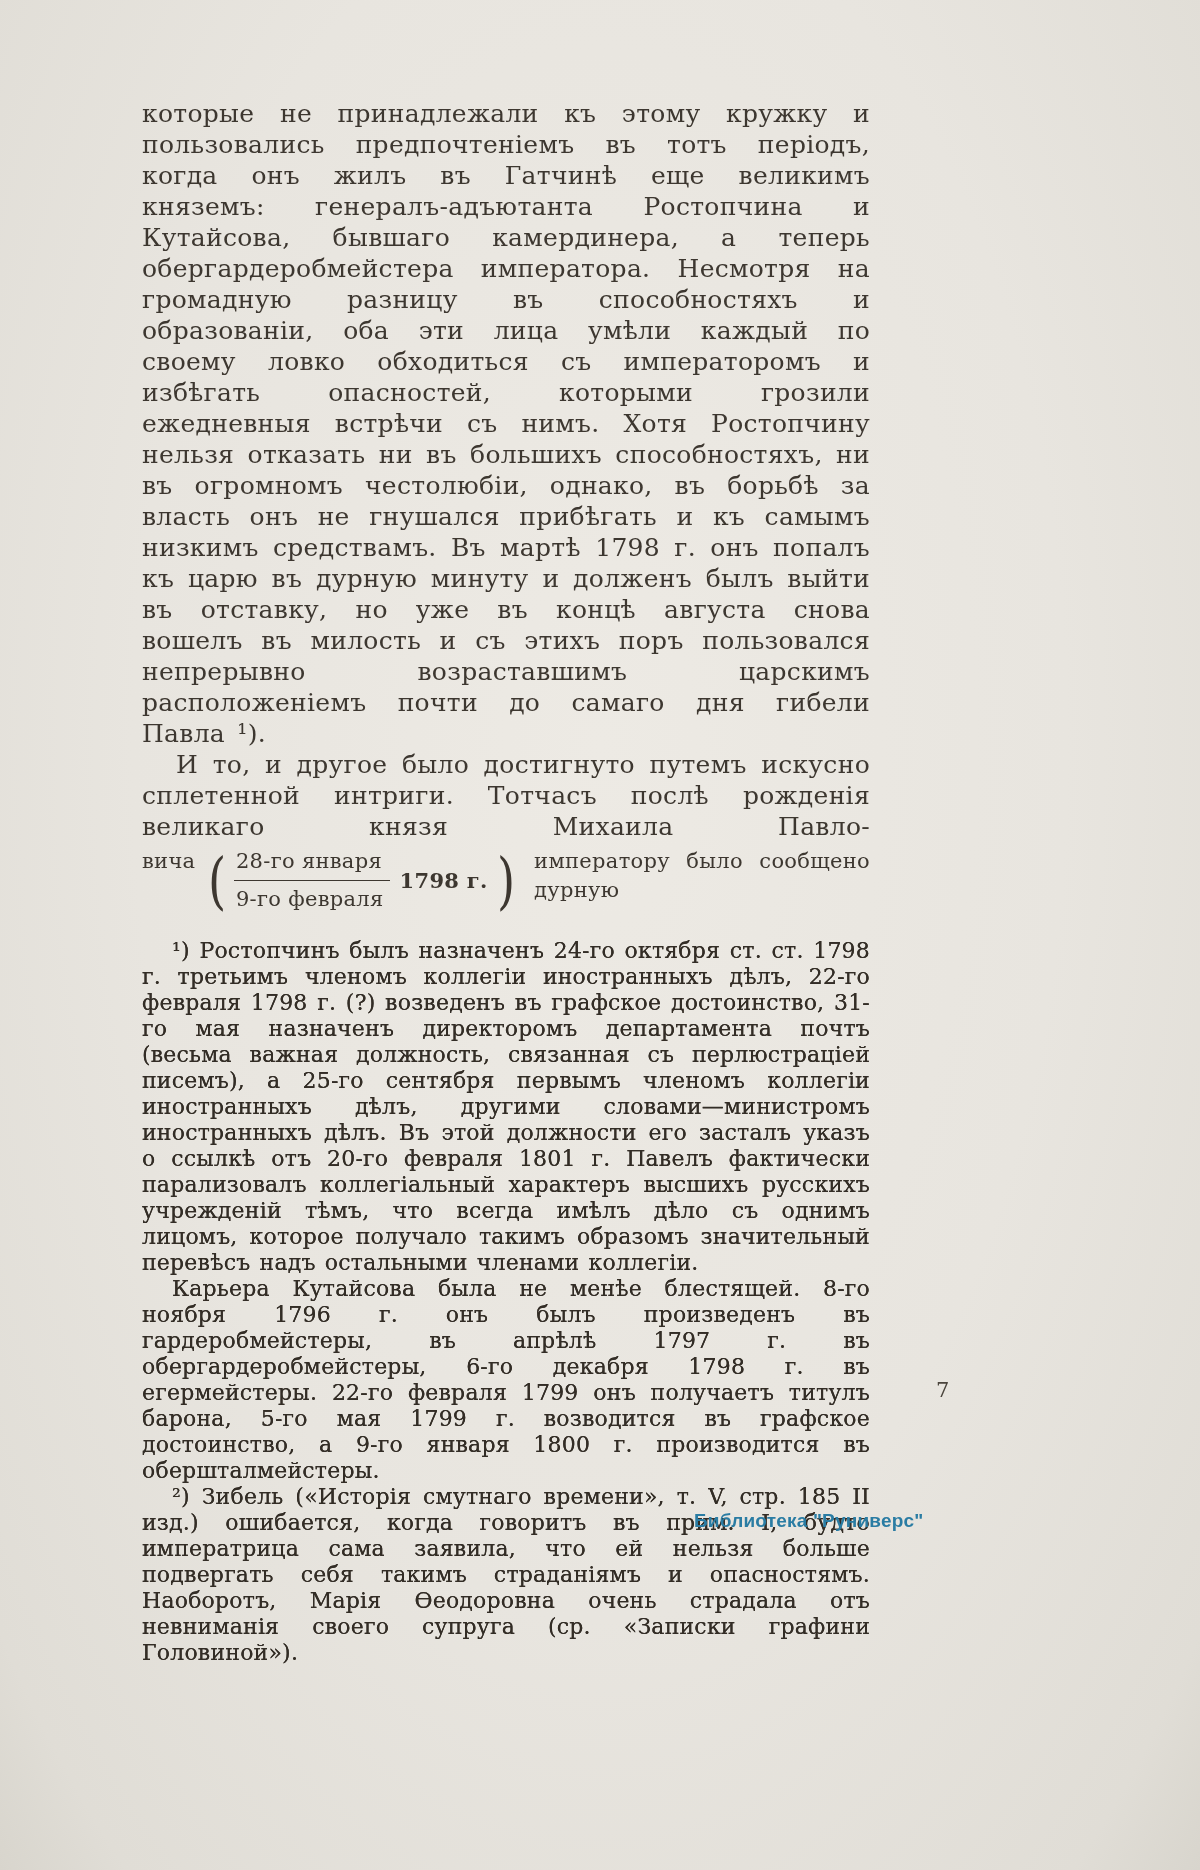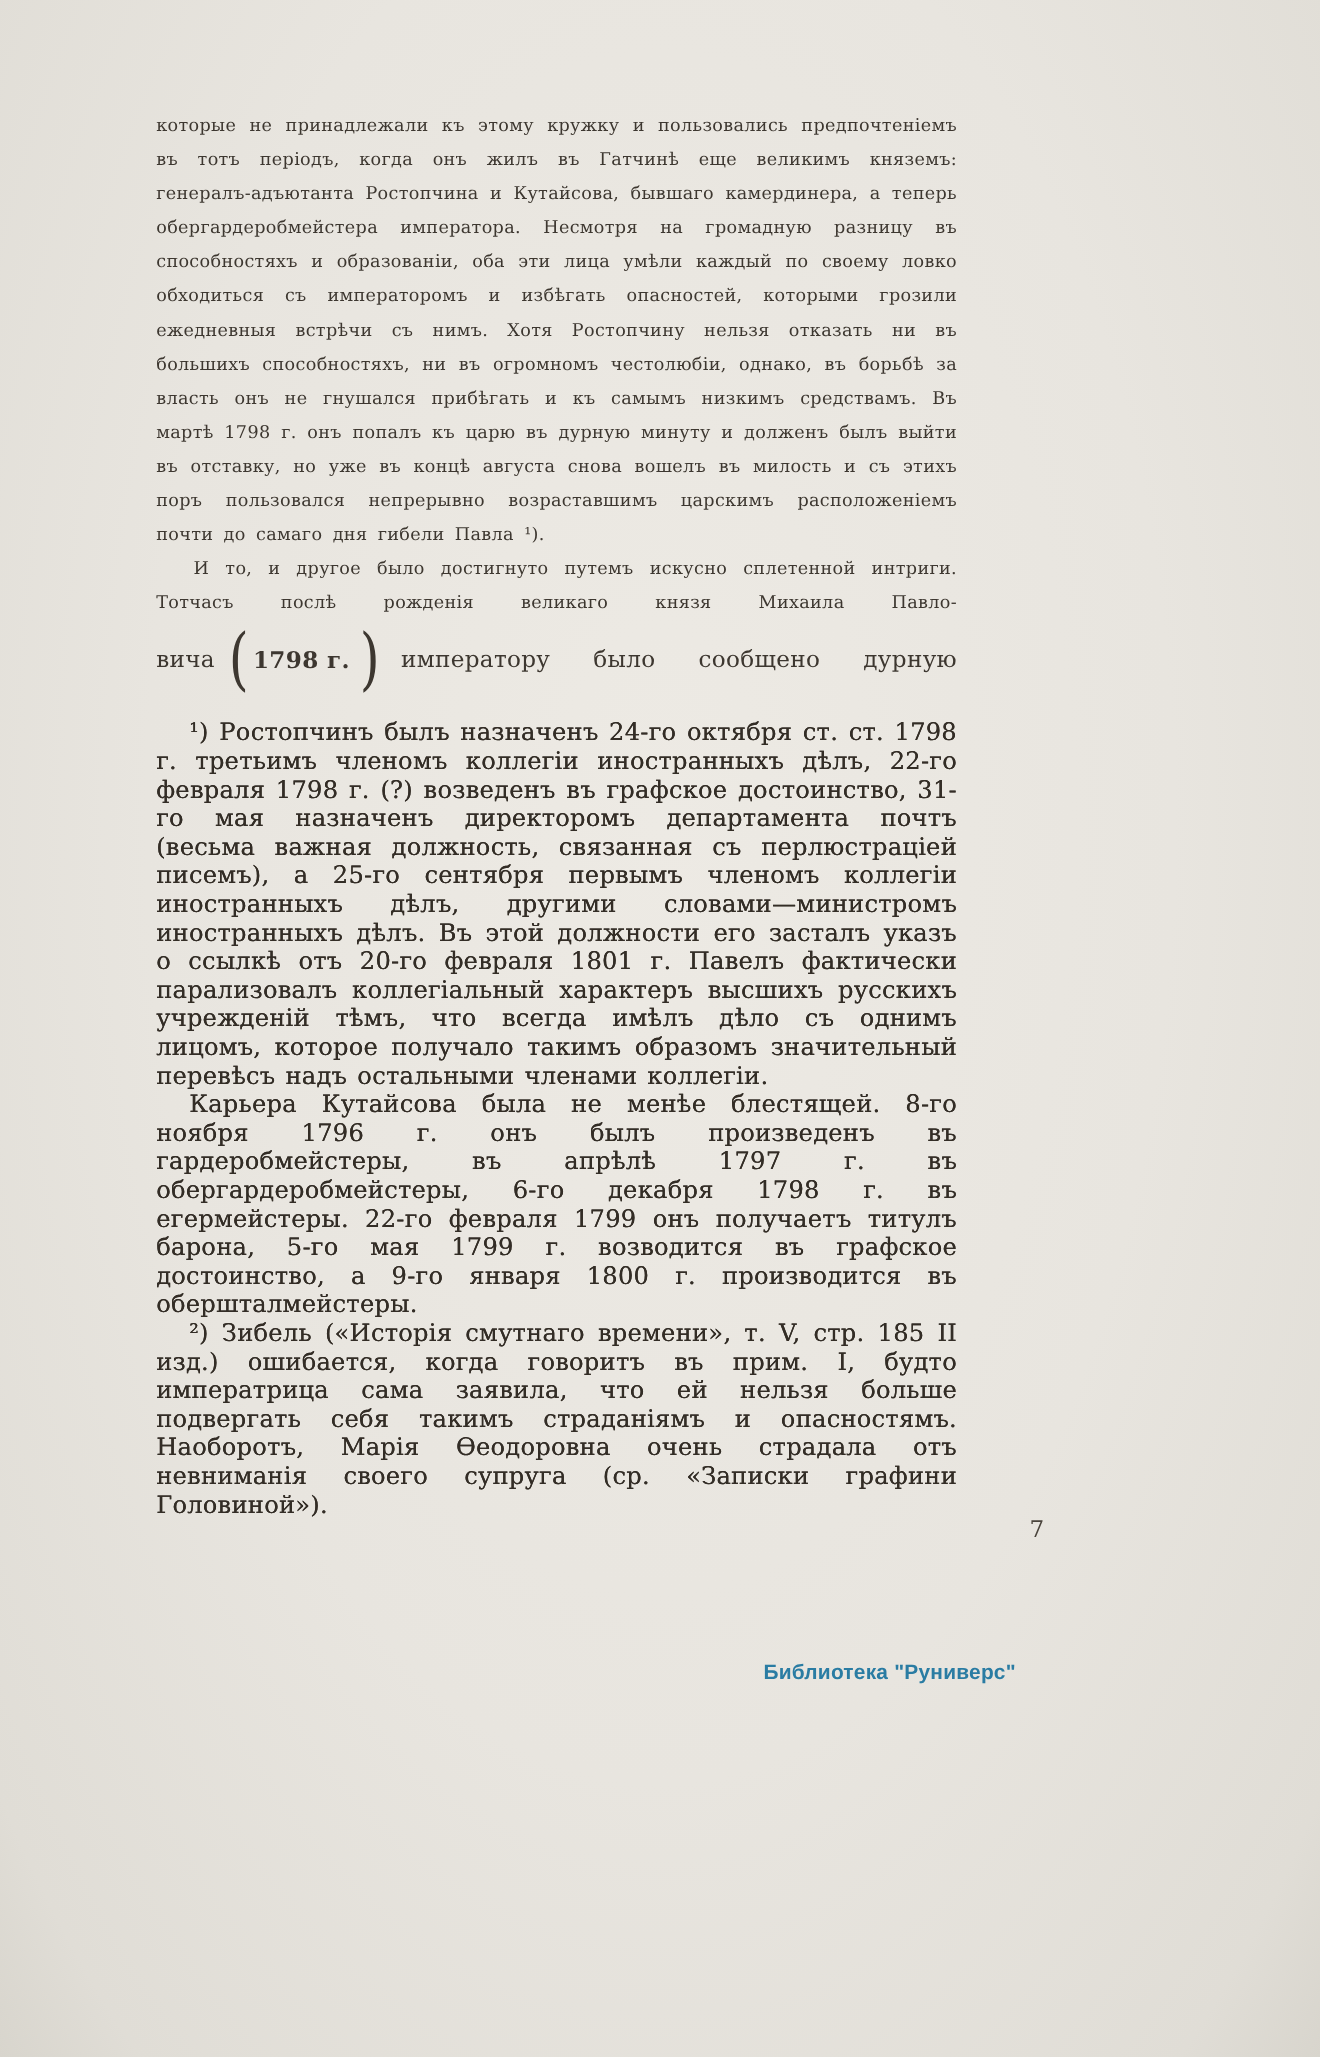--- a/index.html
+++ b/index.html
@@ -18,32 +18,31 @@
   }
   .text-block {
     position: absolute;
     left: 142px;
     top: 98px;
     width: 728px;
     color: #3d3730;
   }
   .main-para {
     margin: 0;
-    font-size: 16px;
+    font-size: 25px;
     line-height: 31px;
     text-align: justify;
     word-spacing: 4px;
     letter-spacing: 0.3px;
   }
   .indent { text-indent: 34px; }
   .jall { text-align-last: justify; }
 
   .fraction-line {
     display: flex;
-    align-items: center;
     margin: 5px 0 4px 0;
     font-size: 21px;
     line-height: 29px;
     letter-spacing: 0.3px;
   }
   .frac-prefix { margin-right: 10px; }
   .frac-group {
     display: inline-flex;
     align-items: center;
   }
@@ -120,20 +119,24 @@
     <p class="main-para">которые не принадлежали къ этому кружку и пользовались предпочтеніемъ въ тотъ періодъ, когда онъ жилъ въ Гатчинѣ еще великимъ княземъ: генералъ-адъютанта Ростопчина и Кутайсова, бывшаго камердинера, а теперь обергардеробмейстера императора. Несмотря на громадную разницу въ способностяхъ и образованіи, оба эти лица умѣли каждый по своему ловко обходиться съ императоромъ и избѣгать опасностей, которыми грозили ежедневныя встрѣчи съ нимъ. Хотя Ростопчину нельзя отказать ни въ большихъ способностяхъ, ни въ огромномъ честолюбіи, однако, въ борьбѣ за власть онъ не гнушался прибѣгать и къ самымъ низкимъ средствамъ. Въ мартѣ 1798 г. онъ попалъ къ царю въ дурную минуту и долженъ былъ выйти въ отставку, но уже въ концѣ августа снова вошелъ въ милость и съ этихъ поръ пользовался непрерывно возраставшимъ царскимъ расположеніемъ почти до самаго дня гибели Павла ¹).</p>
 
 
     <div>
       <p class="main-para indent jall">И то, и другое было достигнуто путемъ искусно сплетенной интриги. Тотчасъ послѣ рожденія великаго князя Михаила Павло-</p>
 
       <div class="fraction-line">
         <span class="frac-prefix">вича</span>
         <span class="frac-group">
           <span class="paren">(</span>
+          <span class="frac-stack">
+            <span class="frac-top">28-го января</span>
+            <span class="frac-bottom">9-го февраля</span>
+          </span>
           <span class="frac-year">1798 г.</span>
           <span class="paren">)</span>
         </span>
         <span class="frac-suffix">императору было сообщено дурную</span>
       </div>
 
     </div>
 
     <div class="footnotes-section">
       <p class="footnote-para">¹) Ростопчинъ былъ назначенъ 24-го октября ст. ст. 1798 г. третьимъ членомъ коллегіи иностранныхъ дѣлъ, 22-го февраля 1798 г. (?) возведенъ въ графское достоинство, 31-го мая назначенъ директоромъ департамента почтъ (весьма важная должность, связанная съ перлюстраціей писемъ), а 25-го сентября первымъ членомъ коллегіи иностранныхъ дѣлъ, другими словами—министромъ иностранныхъ дѣлъ. Въ этой должности его засталъ указъ о ссылкѣ отъ 20-го февраля 1801 г. Павелъ фактически парализовалъ коллегіальный характеръ высшихъ русскихъ учрежденій тѣмъ, что всегда имѣлъ дѣло съ однимъ лицомъ, которое получало такимъ образомъ значительный перевѣсъ надъ остальными членами коллегіи.</p>

